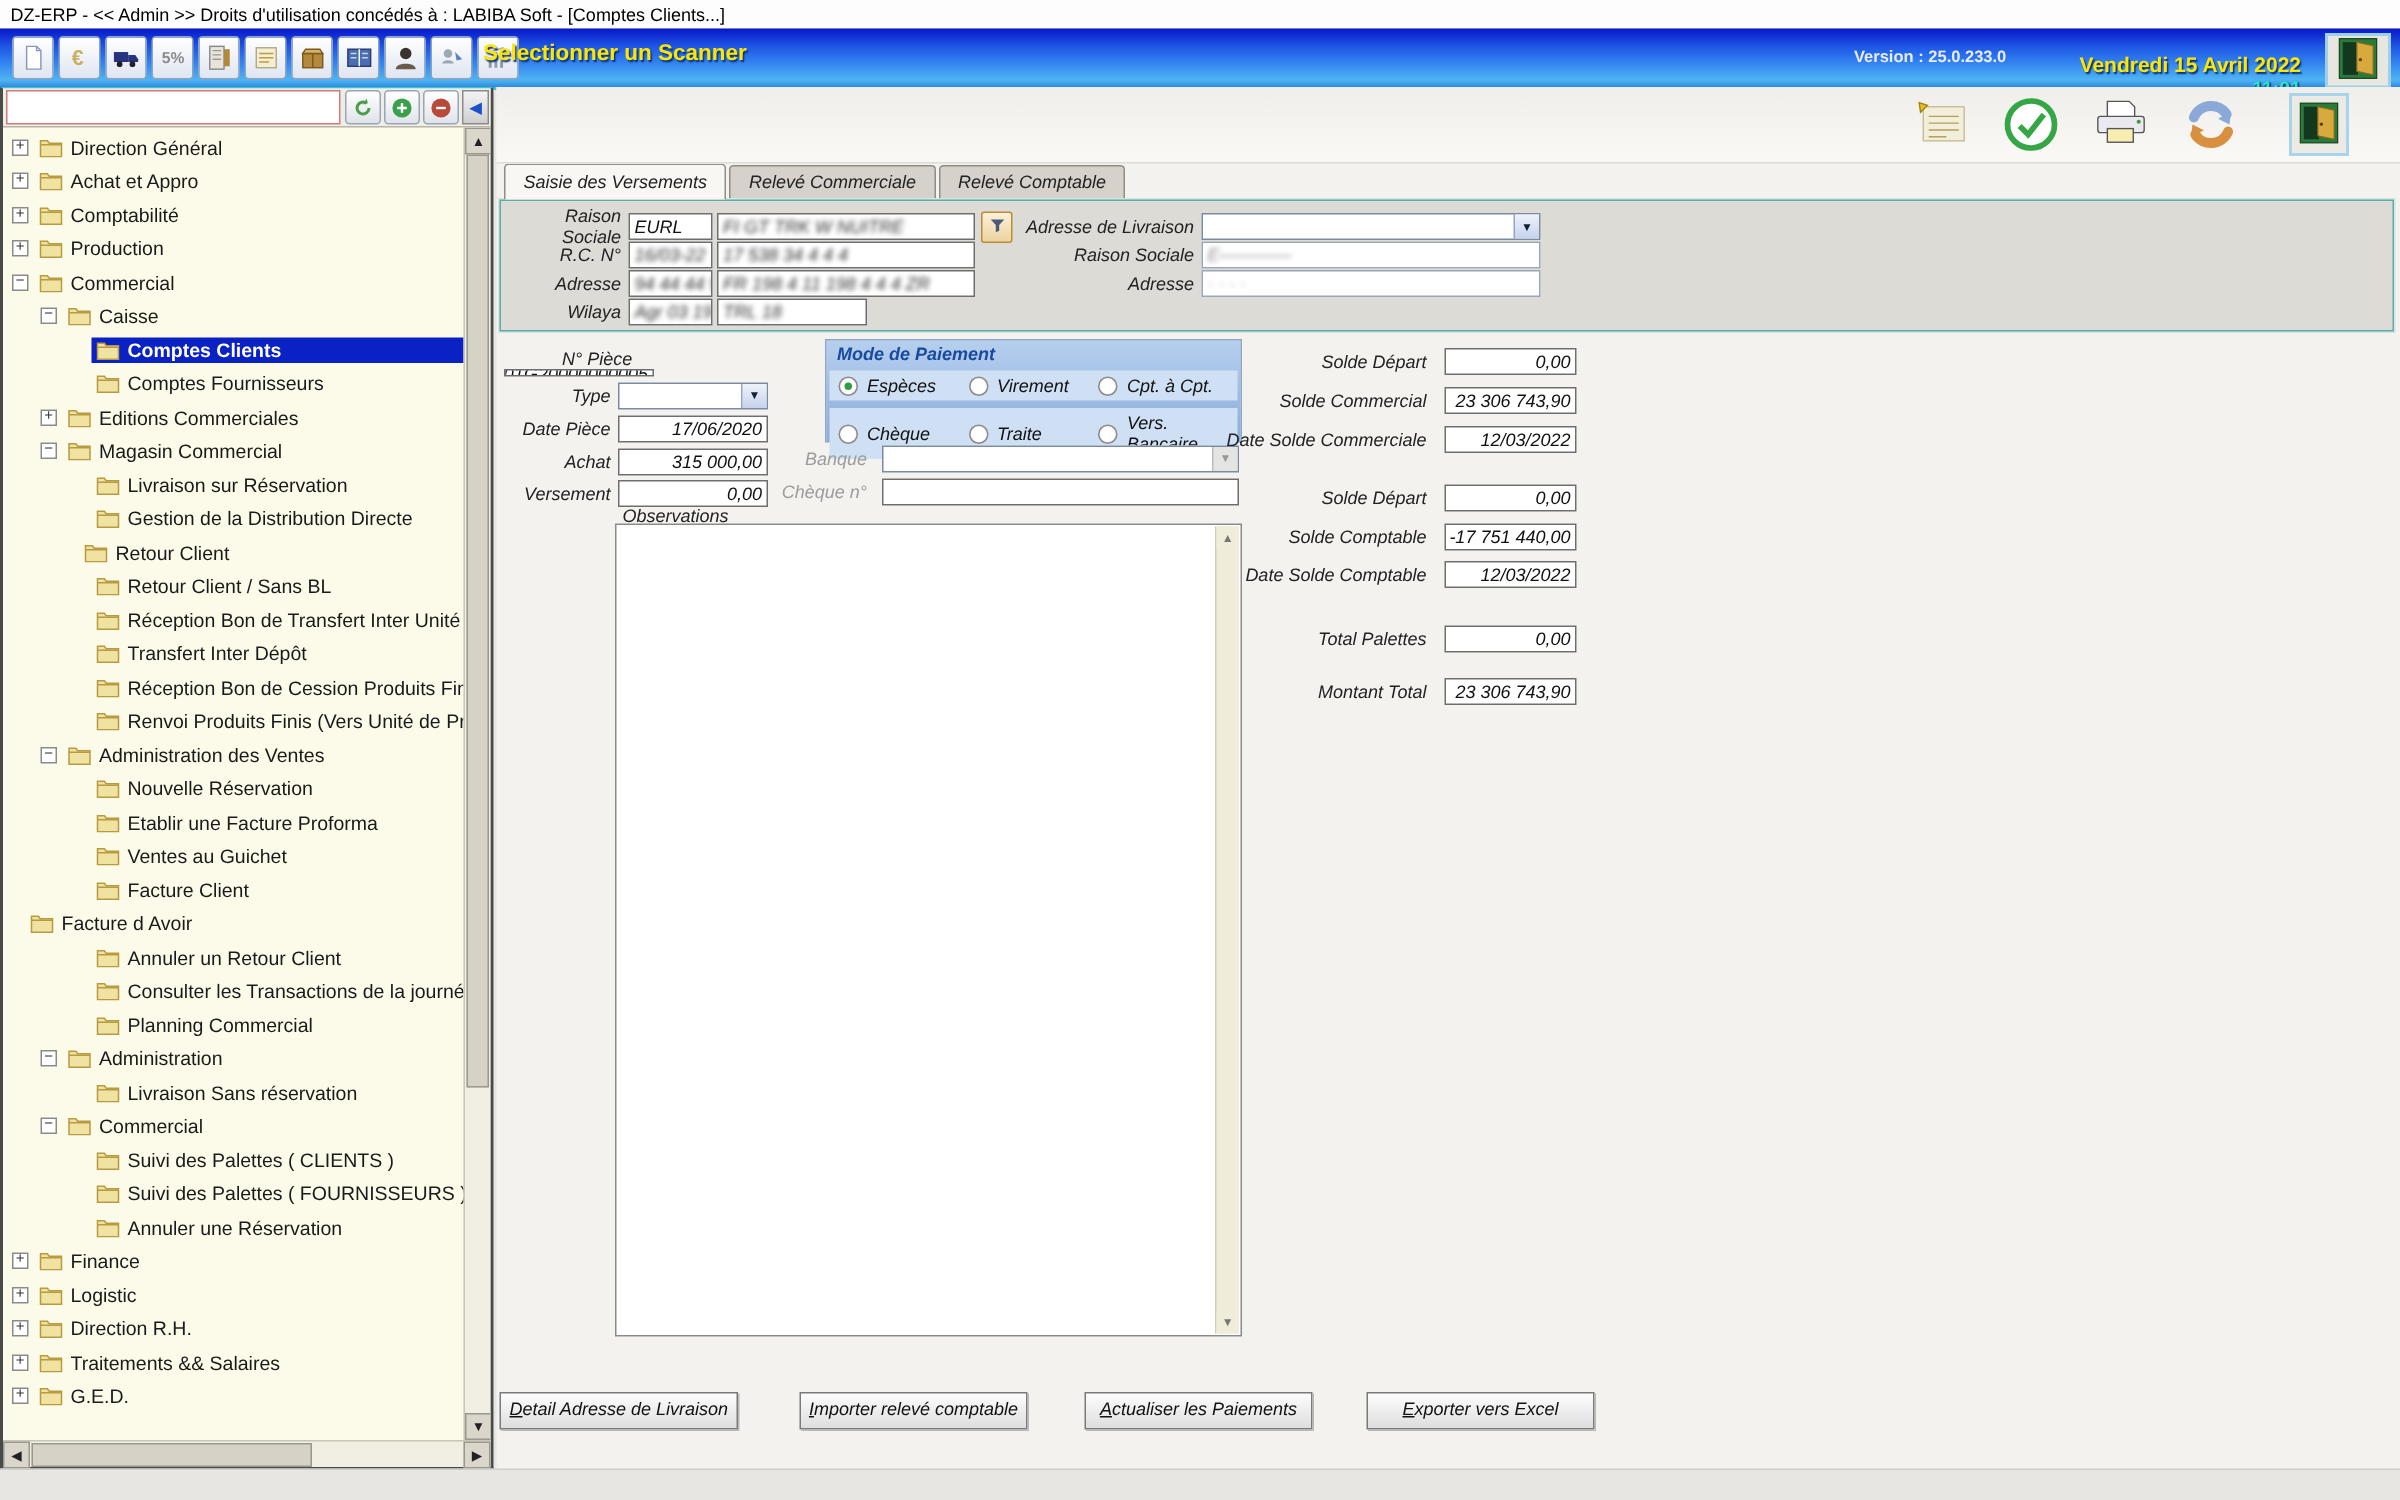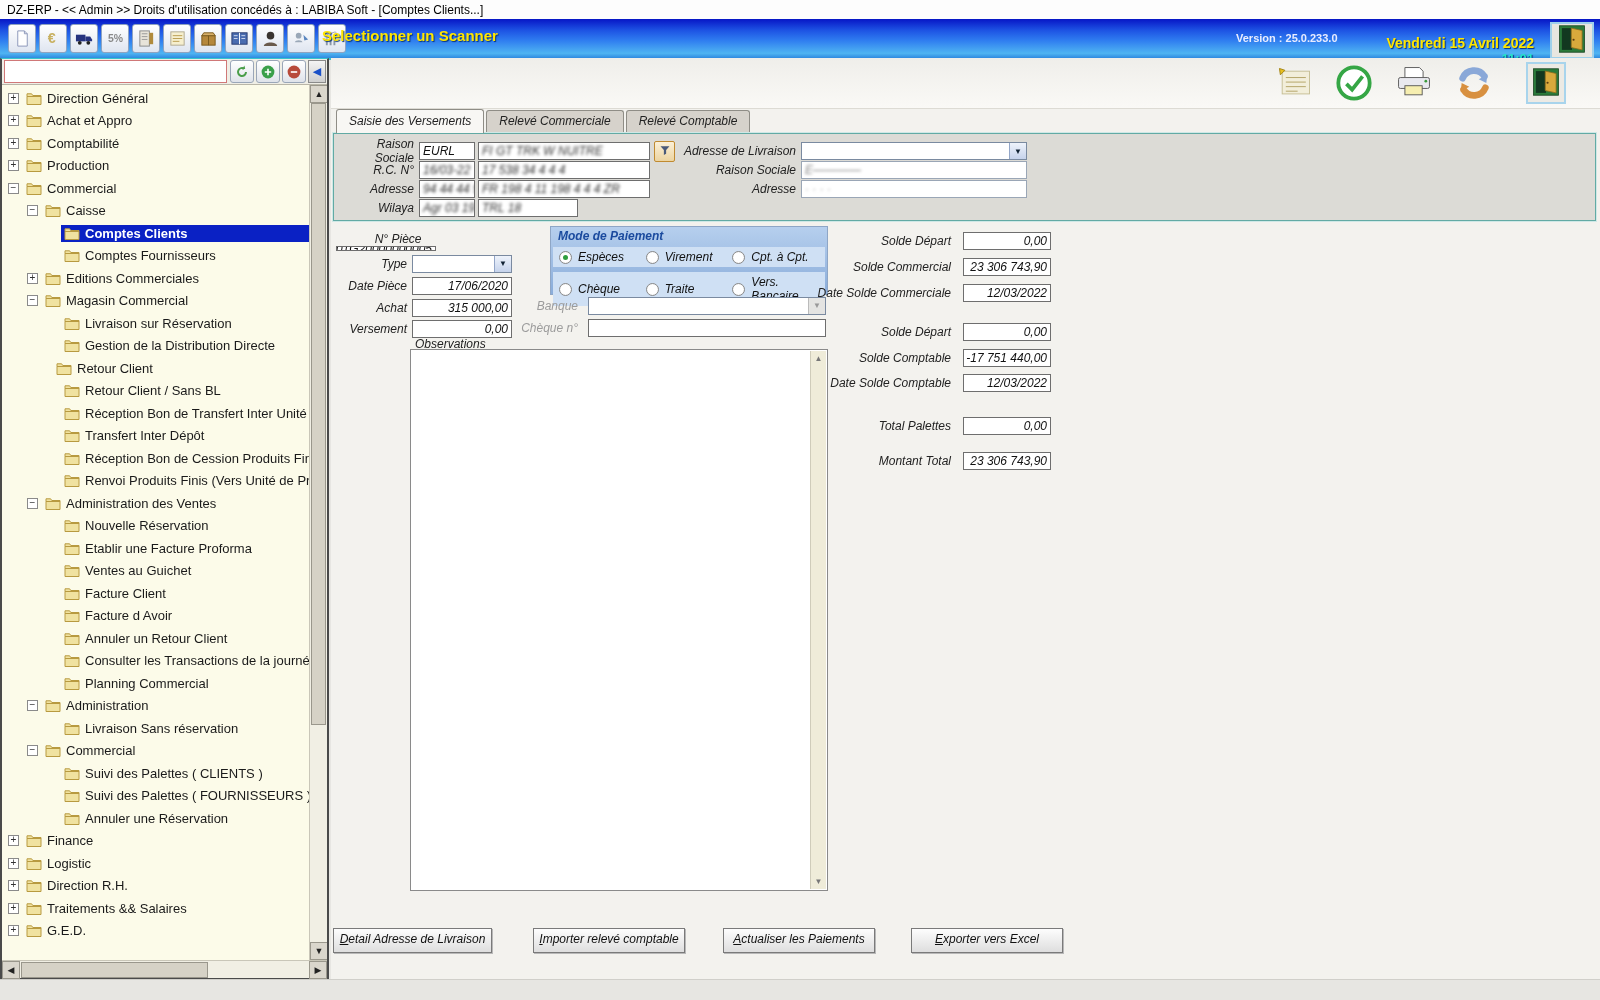--- a/index.html
+++ b/index.html
@@ -514,21 +514,21 @@
             <span class="hl">
               <span class="fold">
                 <svg width="16" height="13" viewBox="0 0 16 13">
                   <path d="M1 4.5V1.8h4.6l1.2 1.7H15v9H1z" fill="#f0e2a0" stroke="#b89a40"></path>
                   <path d="M1 4.5h14" stroke="#b89a40"></path>
                 </svg>
               </span>
               <span class="lbl">Facture Client</span>
             </span>
           </div>
-          <div class="trow" style="padding-left: 44px;">
+          <div class="trow" style="">
             <span class="tgsp"></span>
             <span class="hl">
               <span class="fold">
                 <svg width="16" height="13" viewBox="0 0 16 13">
                   <path d="M1 4.5V1.8h4.6l1.2 1.7H15v9H1z" fill="#f0e2a0" stroke="#b89a40"></path>
                   <path d="M1 4.5h14" stroke="#b89a40"></path>
                 </svg>
               </span>
               <span class="lbl">Facture d Avoir</span>
             </span>

